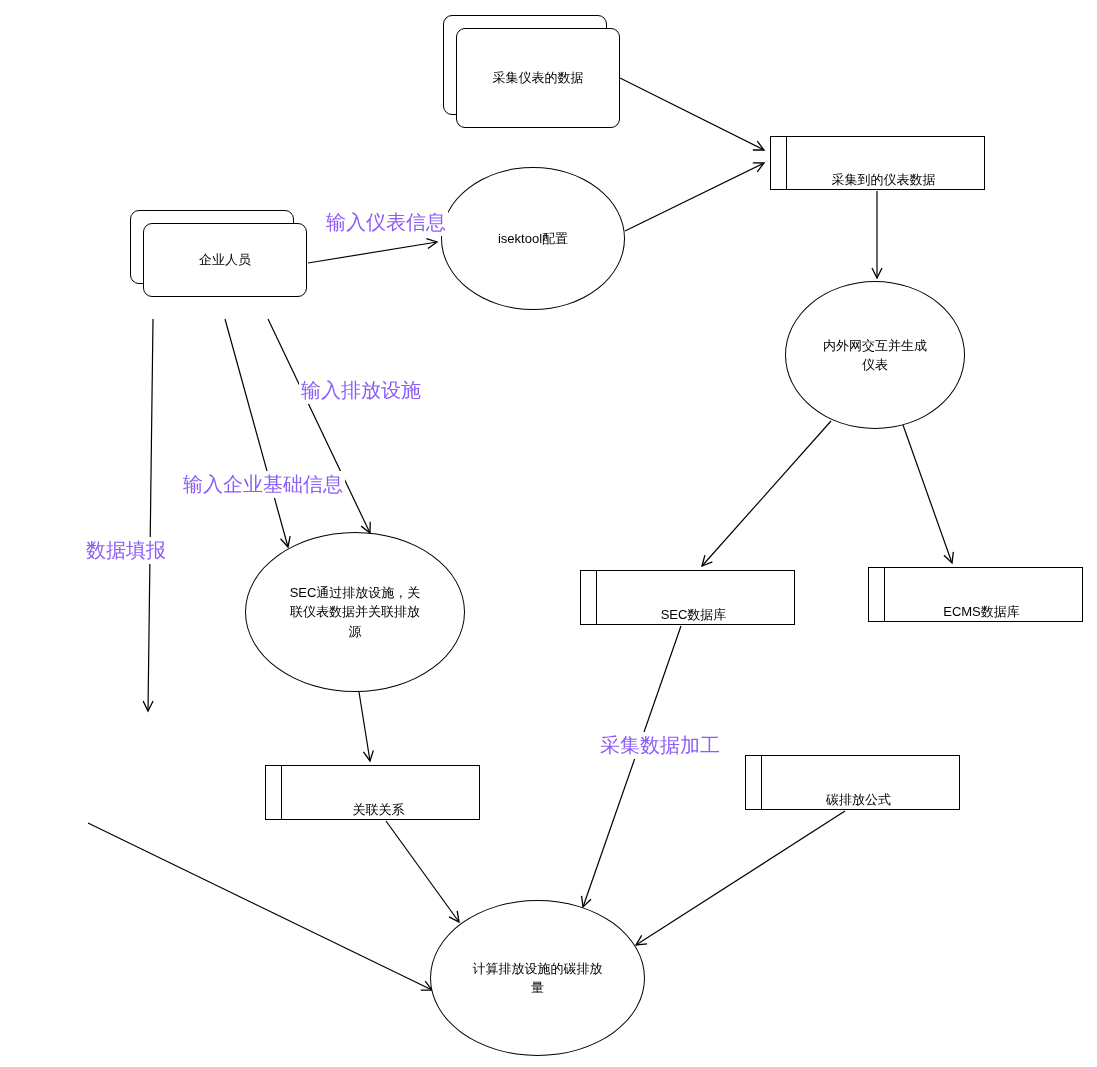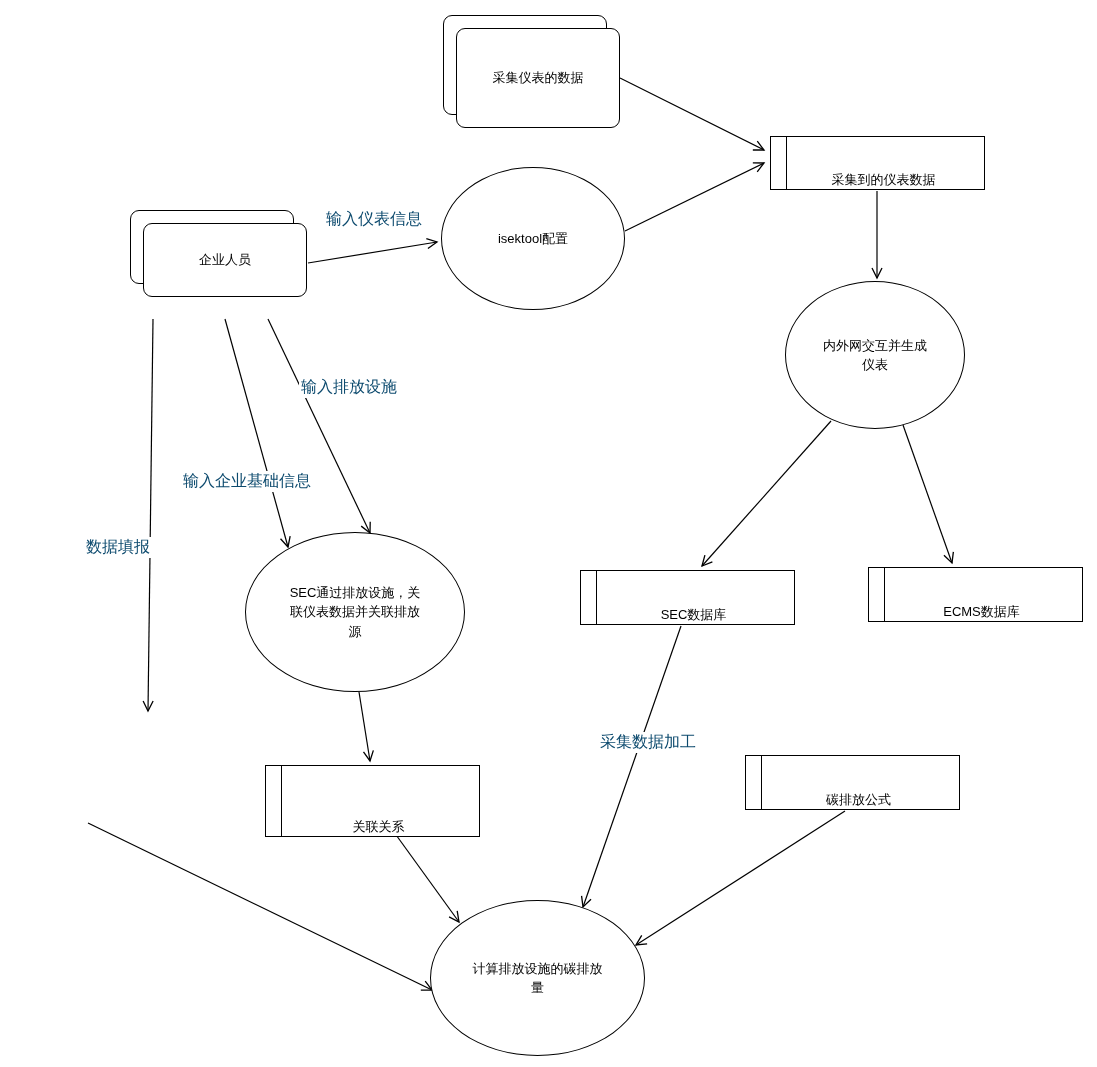--- a/index.html
+++ b/index.html
@@ -69,25 +69,25 @@
     border-left: 1px solid #000;
   }
   .lbl {
     line-height: 1.5;
     word-break: break-all;
   }
   .store .lbl { padding-left: 12px; }
   .edge-label {
     position: absolute;
     z-index: 3;
-    font-size: 16px;
+    font-size: 20px;
     background: #ffffff;
     padding: 0 2px;
     white-space: nowrap;
-    color: #0c4a6e;
+    color: #8b5cf6;
   }
 </style>
 </head>
 <body>
 
 <div class="canvas">
 
   <svg class="edges" viewBox="0 0 1097 1067">
     <defs>
       <marker id="arrow" markerUnits="userSpaceOnUse" markerWidth="18" markerHeight="18" refX="13" refY="8" orient="auto">
@@ -145,21 +145,21 @@
   <div class="node store" style="left:868px; top:567px; width:215px; height:55px;">
     <div class="bar"></div>
     <span class="lbl">ECMS数据库</span>
   </div>
 
   <div class="node ellipse" style="left:245px; top:532px; width:220px; height:160px;">
     <span class="lbl" style="width:142px;">SEC通过排放设施，关联仪表数据并关联排放源</span>
   </div>
 
 
-  <div class="node store" style="left:265px; top:765px; width:215px; height:72px;">
+  <div class="node store" style="left:265px; top:765px; width:215px; height:55px;">
     <div class="bar"></div>
     <span class="lbl">关联关系</span>
   </div>
 
   <div class="node store" style="left:745px; top:755px; width:215px; height:55px;">
     <div class="bar"></div>
     <span class="lbl">碳排放公式</span>
   </div>
 
   <div class="node ellipse" style="left:430px; top:900px; width:215px; height:156px;">

